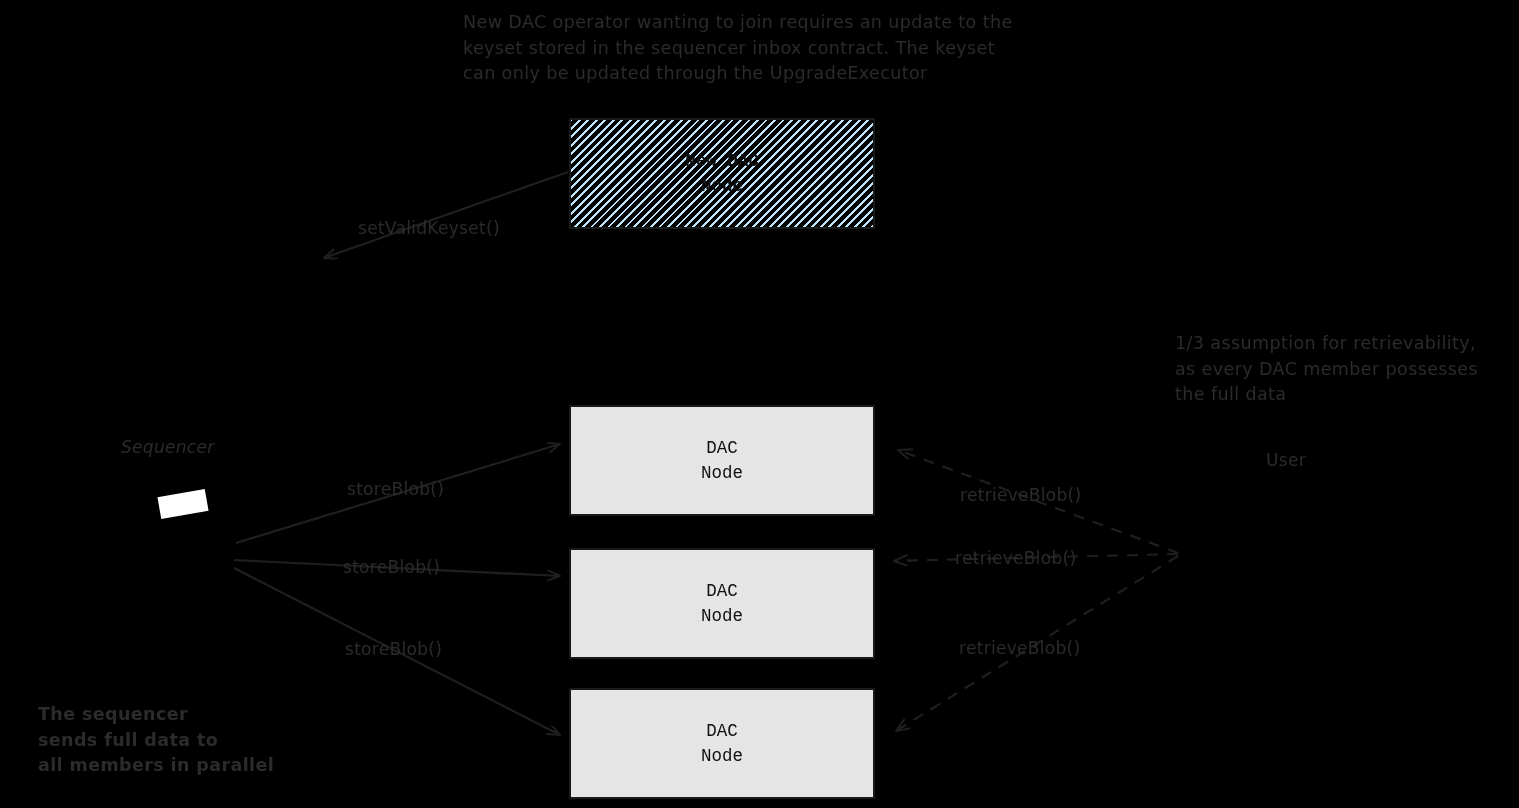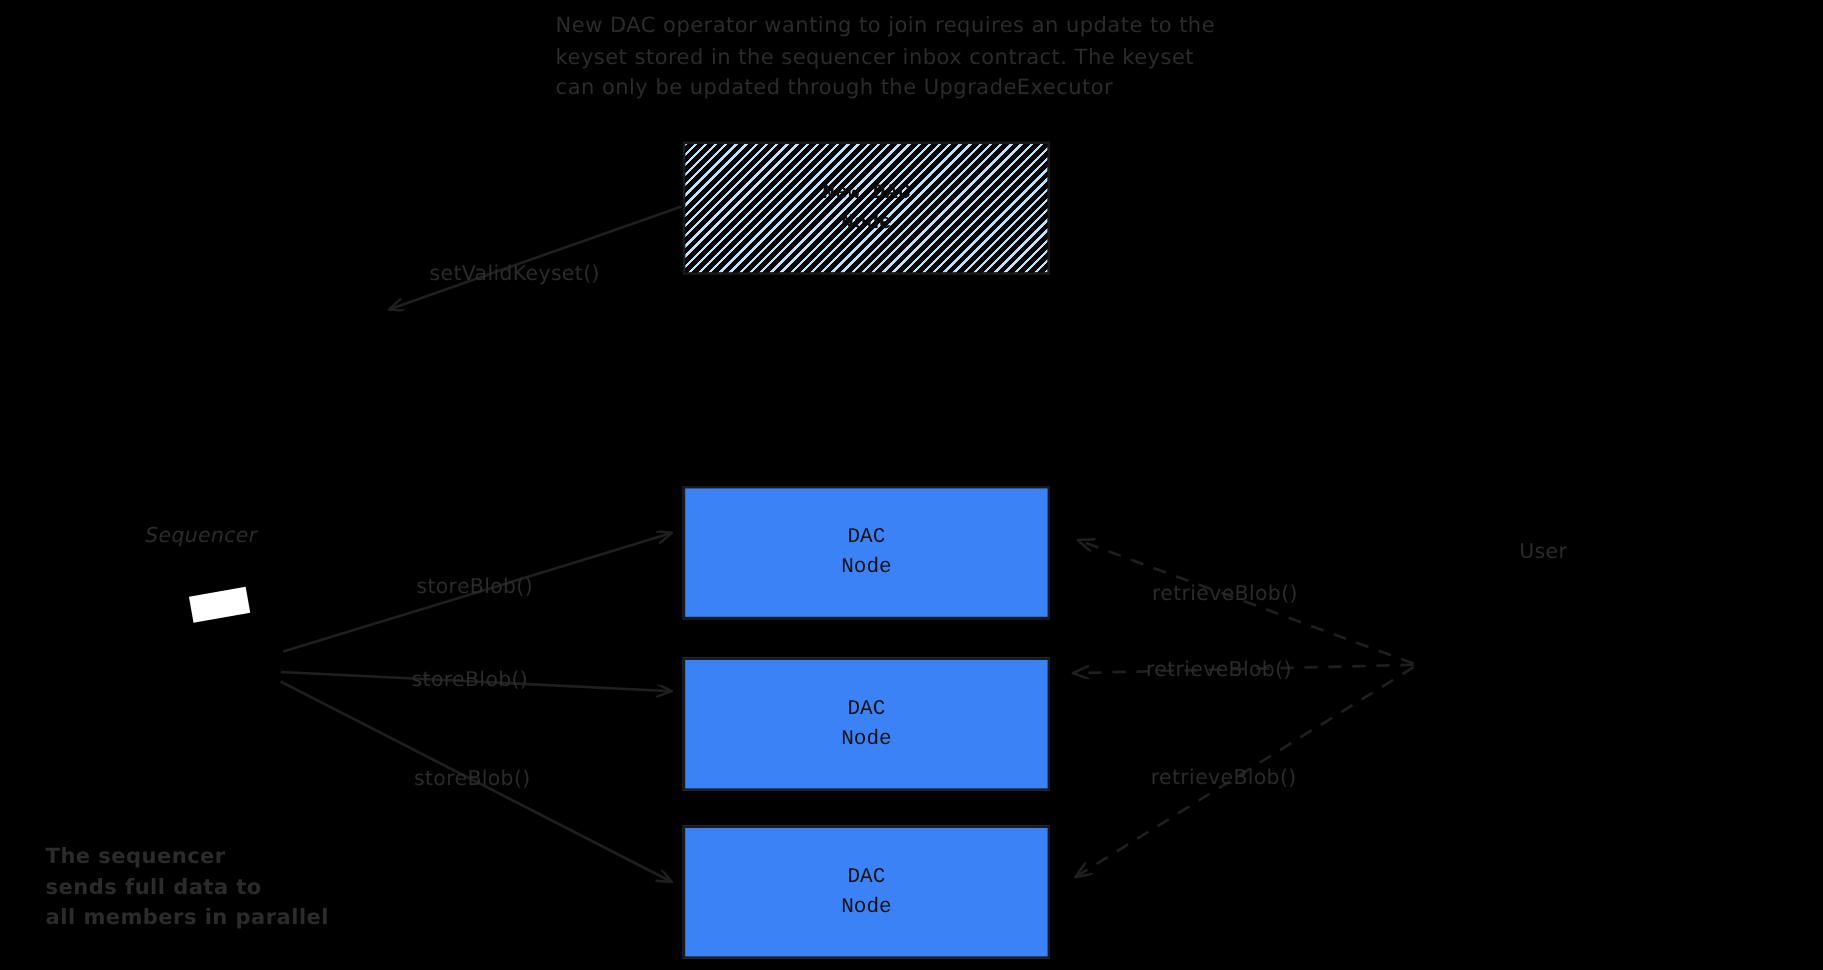--- a/index.html
+++ b/index.html
@@ -46,21 +46,21 @@
     color: #111111;
     font-size: 17.5px;
     line-height: 25px;
     white-space: pre-line;
     font-family: Liberation Mono, monospace;
   }
   .box-upgrade {
     background: #ffcccc;
   }
   .box-dac {
-    background: #3b82f6;
+    background: #e5e5e5;
   }
   .box-hatch {
     background:
       repeating-linear-gradient(
         -45deg,
         #bfe2fb 0px, #bfe2fb 2px,
         #000000 2px, #000000 6px
       );
   }
   .box-hatch .box-text {
@@ -113,20 +113,23 @@
 can only be updated through the UpgradeExecutor</div>
 
   <div class="box box-hatch" style="left:569px; top:118px; width:306px; height:111px;">
     <span class="box-text">New DAC
 Node</span>
   </div>
 
 
   <div class="label" style="left:358px; top:201px;margin-top:17px;">setValidKeyset()</div>
 
+  <div class="note" style="left:1175px; top:331px; width:340px;">1/3 assumption for retrievability,
+as every DAC member possesses
+the full data</div>
 
   <div class="label" style="left:121px; top:437px;font-style:italic;">Sequencer</div>
   <div class="seq-glyph" style="left:159px; top:493px; width:48px; height:22px;"></div>
 
   <div class="label" style="left:1254px; top:450px;margin-left:12px;">User</div>
 
   <div class="box box-dac" style="left:569px; top:405px; width:306px; height:111px;">
     <span class="box-text">DAC
 Node</span>
   </div>

